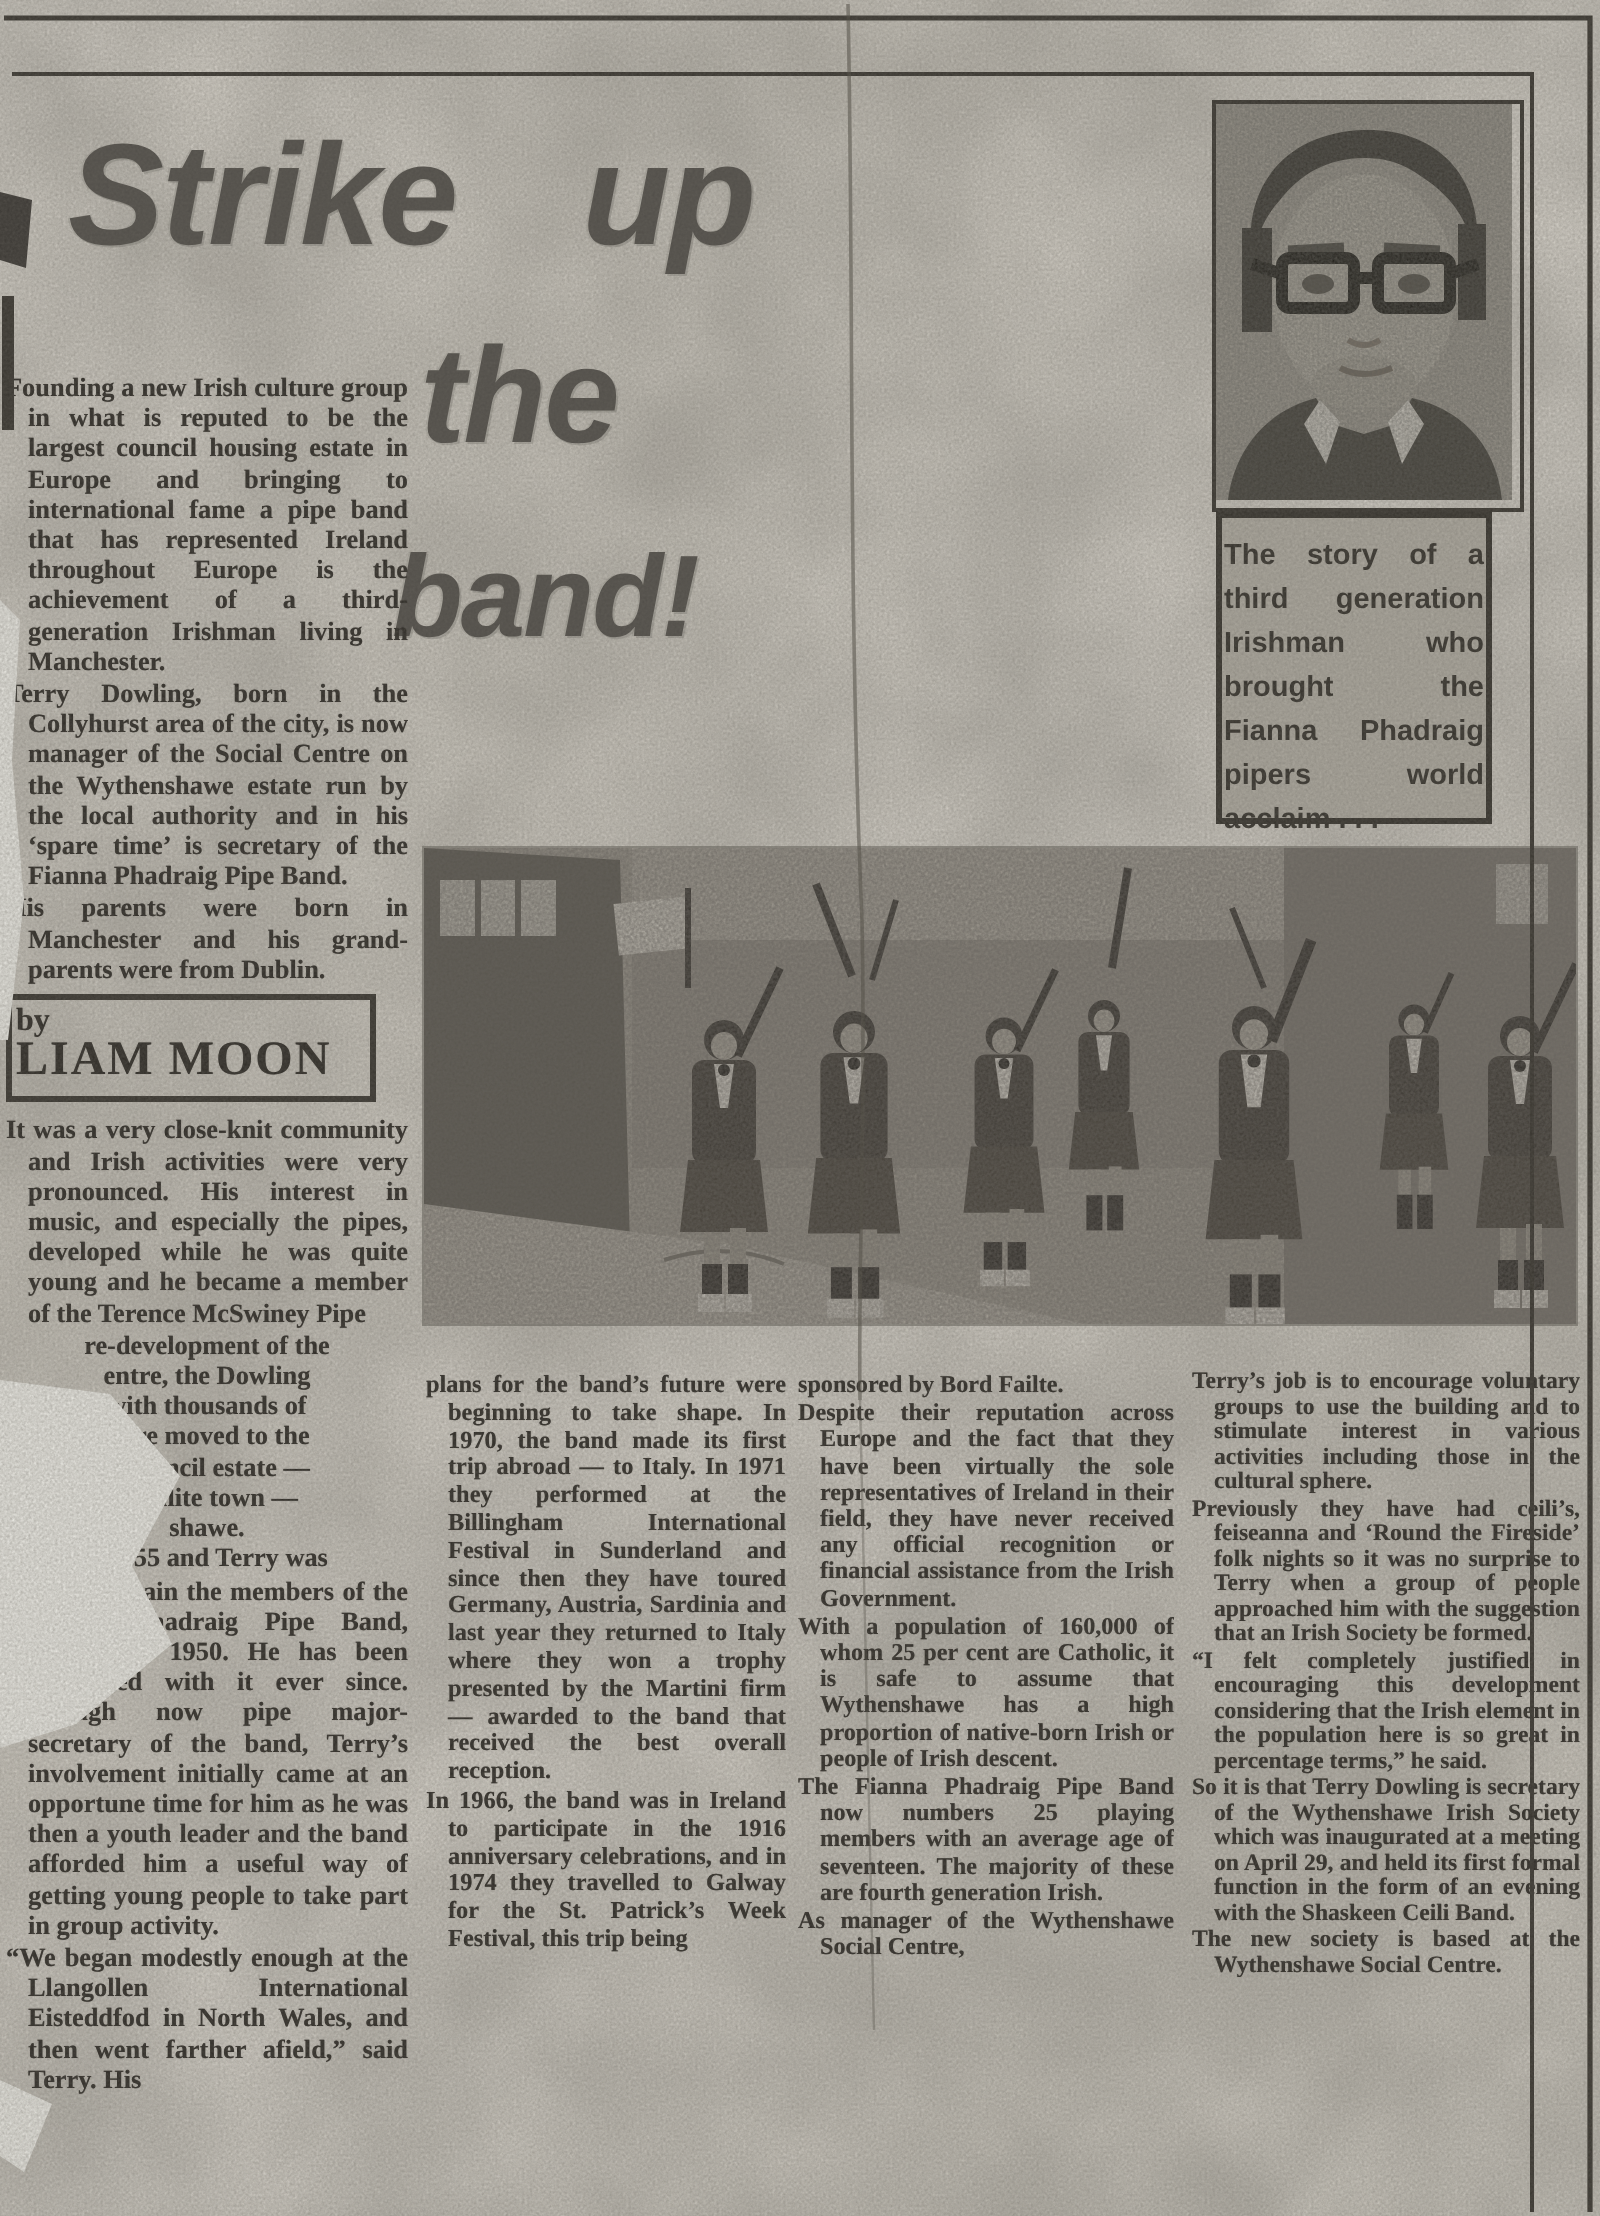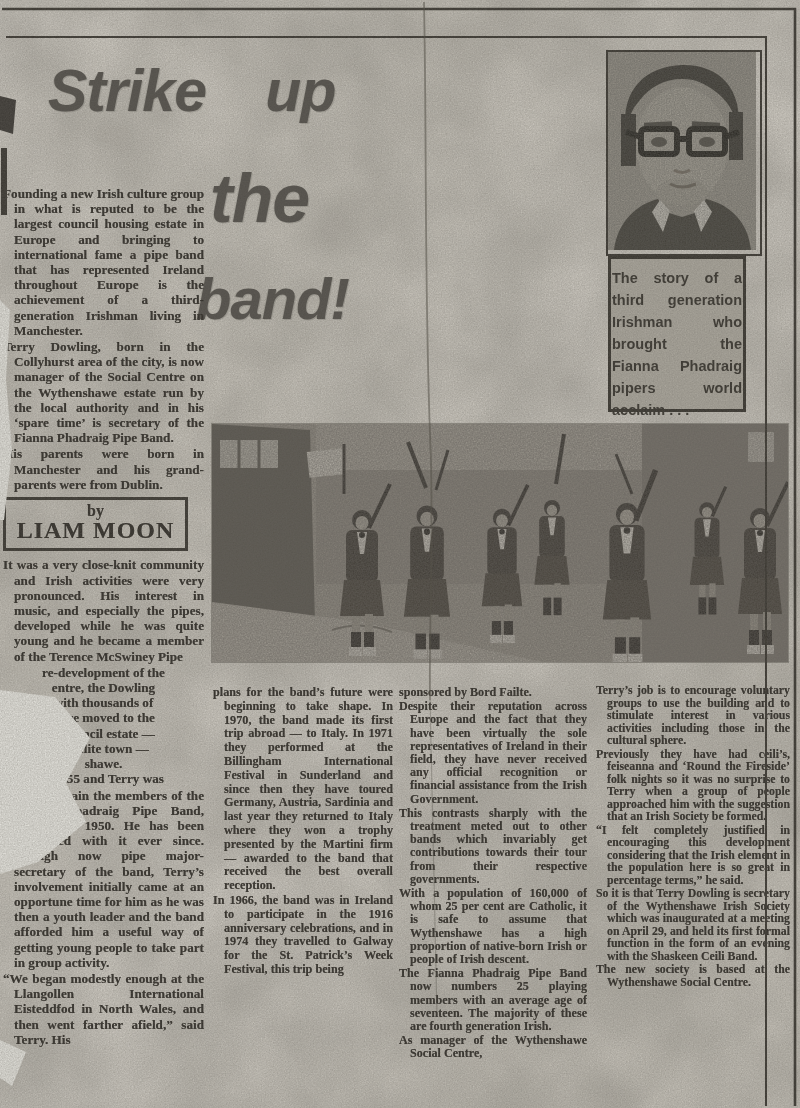--- a/index.html
+++ b/index.html
@@ -4,36 +4,36 @@
 <style>
   html,body{margin:0;padding:0;background:#777;}
   .page{position:relative;width:800px;height:1108px;overflow:hidden;
         background:linear-gradient(128deg,#d9d5cd 0%,#cfcbc2 30%,#d7d3cb 55%,#c9c5bc 80%,#d3cfc6 100%);
         font-family:"Liberation Serif", serif;color:#2e2b26;}
   .overlay{position:absolute;left:0;top:0;pointer-events:none;}
 
   
   .hl{position:absolute;font-family:"Liberation Sans", sans-serif;font-style:italic;font-weight:bold;
       color:#514e49;line-height:1;letter-spacing:-1px;text-shadow:1px 1px 0 rgba(40,38,34,.18), -1px 0 0 rgba(40,38,34,.10);}
-  .hl1{left:48px;top:62px;font-size:59px;word-spacing:44px;}
+  .hl1{left:34px;top:62px;font-size:72px;word-spacing:44px;}
   .hl2{left:210px;top:164px;font-size:68px;}
   .hl3{left:196px;top:270px;font-size:58px;}
 
   
   .col{position:absolute;text-align:justify;font-weight:bold;color:#2d2a25;
        text-shadow:0 0 .4px rgba(45,42,37,.6);}
   .col p{margin:0 0 1px 0;padding-left:11px;text-indent:-11px;}
   .col1{left:3px;top:186px;width:201px;font-size:13.2px;line-height:15.2px;height:920px;overflow:hidden;}
   .col2{left:213px;top:686px;width:180px;font-size:12.2px;line-height:13.8px;height:420px;overflow:hidden;}
   .col3{left:399px;top:686px;width:188px;font-size:12.1px;line-height:13.2px;height:420px;overflow:hidden;}
   .col4{left:596px;top:684px;width:194px;font-size:11.8px;line-height:12.5px;height:424px;overflow:hidden;}
   .frag{white-space:pre-line;text-align:center;padding-left:0 !important;text-indent:0 !important;}
 
   
-  .bybox{border:3px solid #37342e;text-align:center;margin:5px 16px 6px 0;padding:3px 2px 5px;}
+  .bybox{border:3px solid #37342e;margin:5px 16px 6px 0;padding:3px 2px 5px;}
   .bybox .by{font-size:16px;font-weight:bold;}
   .bybox .nm{font-size:24px;font-weight:bold;letter-spacing:1px;line-height:1.05;}
 
   
   .portrait{position:absolute;left:606px;top:50px;width:152px;height:202px;border:2px solid #37342e;}
   .capbox{position:absolute;left:608px;top:256px;width:130px;height:134px;border:3px solid #34312b;
           background:#aeaaa0;padding:8px 1px;font-family:"Liberation Sans",sans-serif;
           font-weight:bold;font-size:14.5px;line-height:22px;color:#34312b;text-align:justify;}
   
   .bandphoto{position:absolute;left:212px;top:424px;width:576px;height:238px;outline:1px solid rgba(60,57,50,.4);}
@@ -247,21 +247,20 @@
   </div>
 
   <div class="col col2">
     <p>plans for the band’s future were beginning to take shape. In 1970, the band made its first trip abroad — to Italy. In 1971 they performed at the Billingham International Festival in Sunderland and since then they have toured Germany, Austria, Sardinia and last year they returned to Italy where they won a trophy presented by the Martini firm — awarded to the band that received the best overall reception.</p>
     <p>In 1966, the band was in Ireland to participate in the 1916 anniversary celebrations, and in 1974 they travelled to Galway for the St. Patrick’s Week Festival, this trip being</p>
   </div>
 
   <div class="col col3">
     <p>sponsored by Bord Failte.</p>
     <p>Despite their reputation across Europe and the fact that they have been virtually the sole representatives of Ireland in their field, they have never received any official recognition or financial assistance from the Irish Government.</p>
-    <p>This contrasts sharply with the treatment meted out to other bands which invariably get contributions towards their tour from their respective governments.</p>
     <p>With a population of 160,000 of whom 25 per cent are Catholic, it is safe to assume that Wythenshawe has a high proportion of native-born Irish or people of Irish descent.</p>
     <p>The Fianna Phadraig Pipe Band now numbers 25 playing members with an average age of seventeen. The majority of these are fourth generation Irish.</p>
     <p>As manager of the Wythenshawe Social Centre,</p>
   </div>
 
   <div class="col col4">
     <p>Terry’s job is to encourage voluntary groups to use the building and to stimulate interest in various activities including those in the cultural sphere.</p>
     <p>Previously they have had ceili’s, feiseanna and ‘Round the Fireside’ folk nights so it was no surprise to Terry when a group of people approached him with the suggestion that an Irish Society be formed.</p>
     <p>“I felt completely justified in encouraging this development considering that the Irish element in the population here is so great in percentage terms,” he said.</p>
     <p>So it is that Terry Dowling is secretary of the Wythenshawe Irish Society which was inaugurated at a meeting on April 29, and held its first formal function in the form of an evening with the Shaskeen Ceili Band.</p>

